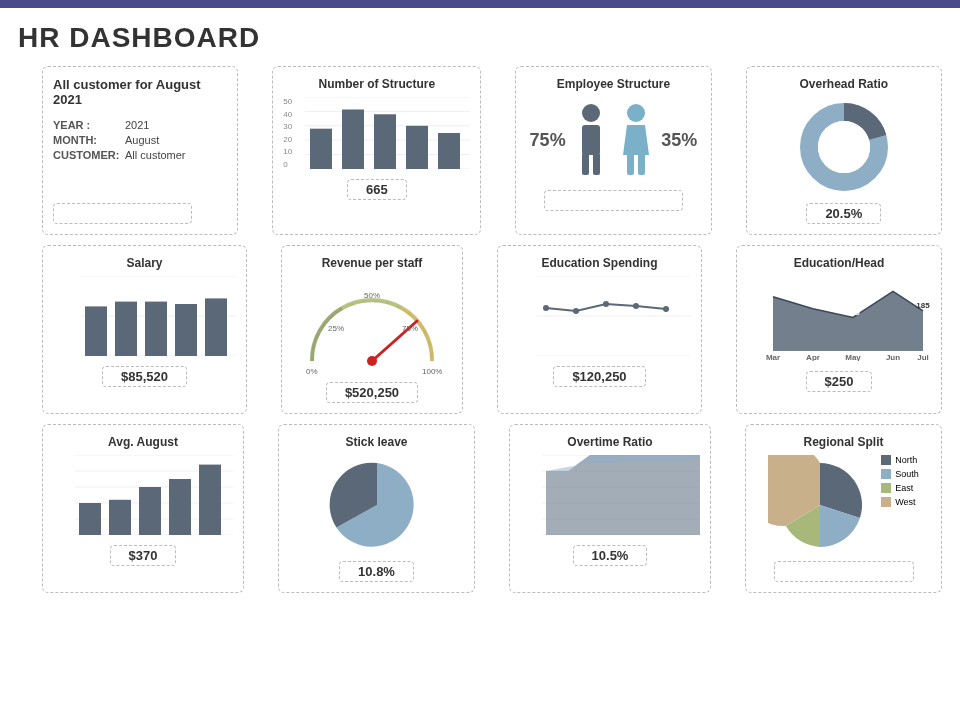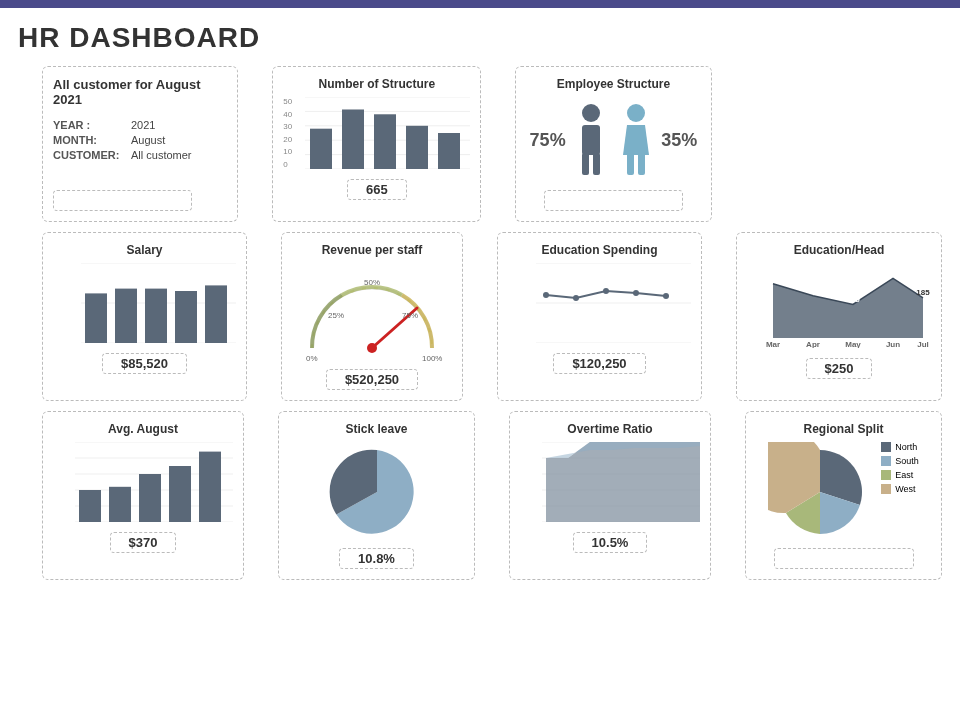--- a/index.html
+++ b/index.html
@@ -54,21 +54,21 @@
       border-radius: 4px;
       padding: 2px 18px;
       margin-top: 6px;
       text-align: center;
     }
 
     
     .card-info { align-items: flex-start; }
     .card-info .card-title { font-size: 13px; text-align: left; }
     .info-rows { font-size: 11px; color: #444; margin-top: 6px; }
-    .info-rows div { display: flex; gap: 6px; margin-bottom: 3px; }
+    .info-rows div { display: flex; margin-bottom: 3px; }
     .info-rows .lbl { font-weight: 700; color: #555; min-width: 72px; }
 
     
     .emp-struct {
       display: flex;
       align-items: center;
       justify-content: space-around;
       width: 100%;
       padding: 6px 0;
     }
@@ -166,20 +166,30 @@
           <circle cx="19" cy="10" r="9" fill="#7ab0c8"></circle>
           <polygon points="10,22 28,22 32,52 6,52" fill="#7ab0c8"></polygon>
           <rect x="10" y="50" width="7" height="22" rx="2" fill="#7ab0c8"></rect>
           <rect x="21" y="50" width="7" height="22" rx="2" fill="#7ab0c8"></rect>
         </svg>
         <span class="emp-pct">35%</span>
       </div>
       <div class="card-value" style="width:80%;">&nbsp;</div>
     </div>
 
+    <div class="card">
+      <div class="card-title">Overhead Ratio</div>
+      <svg width="100" height="100" viewBox="0 0 100 100">
+
+        <circle cx="50" cy="50" r="35" fill="none" stroke="#8eaec5" stroke-width="18" stroke-dasharray="219.9" stroke-dashoffset="0"></circle>
+        <circle cx="50" cy="50" r="35" fill="none" stroke="#5a6878" stroke-width="18" stroke-dasharray="45.1 174.8" stroke-dashoffset="0" transform="rotate(-90 50 50)"></circle>
+        <circle cx="50" cy="50" r="26" fill="white"></circle>
+      </svg>
+      <div class="card-value">20.5%</div>
+    </div>
   </div>
 
   <div class="grid" style="margin-top:10px;">
 
     <div class="card">
       <div class="card-title">Salary</div>
       <div style="width:100%;position:relative;padding-left:28px;">
         <svg width="155" height="80">
           <line x1="0" y1="0" x2="155" y2="0" stroke="#ddd" stroke-width="0.5"></line>
           <line x1="0" y1="40" x2="155" y2="40" stroke="#ddd" stroke-width="0.5"></line>

